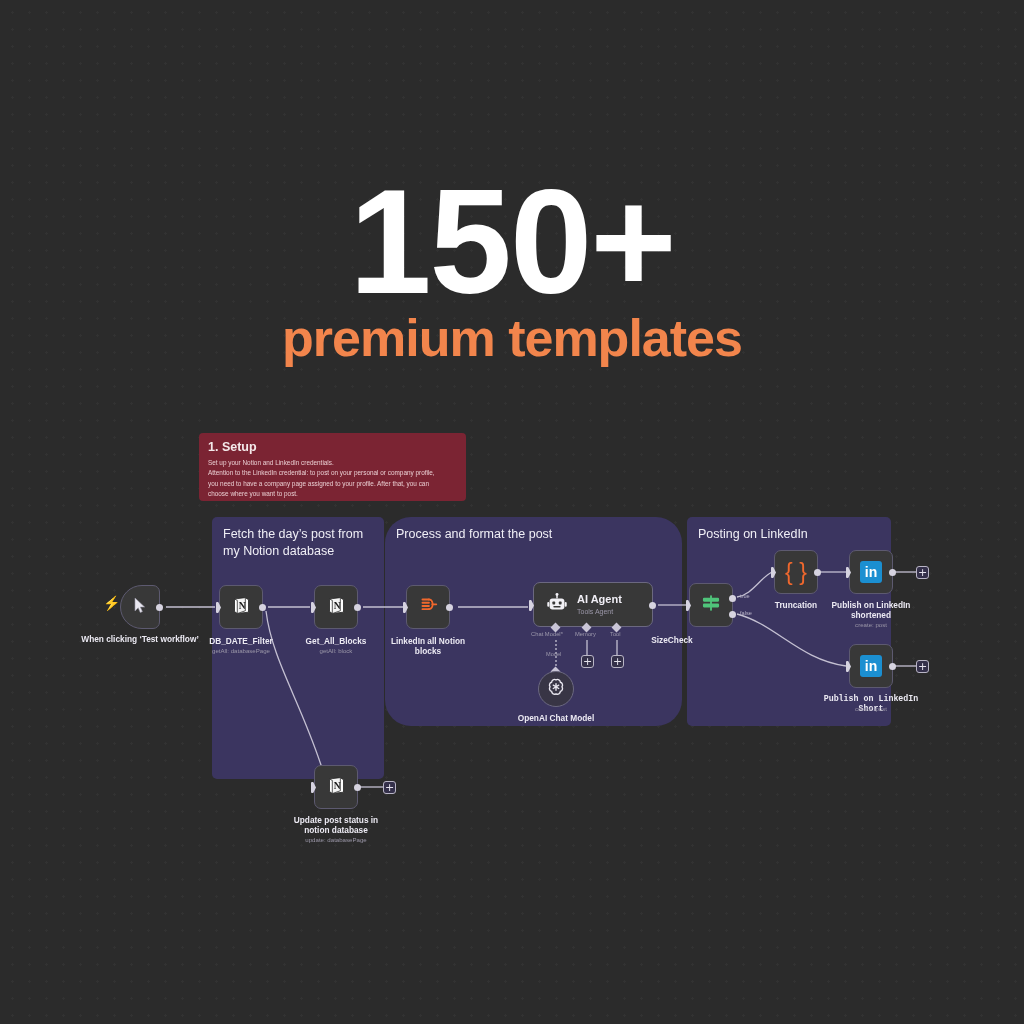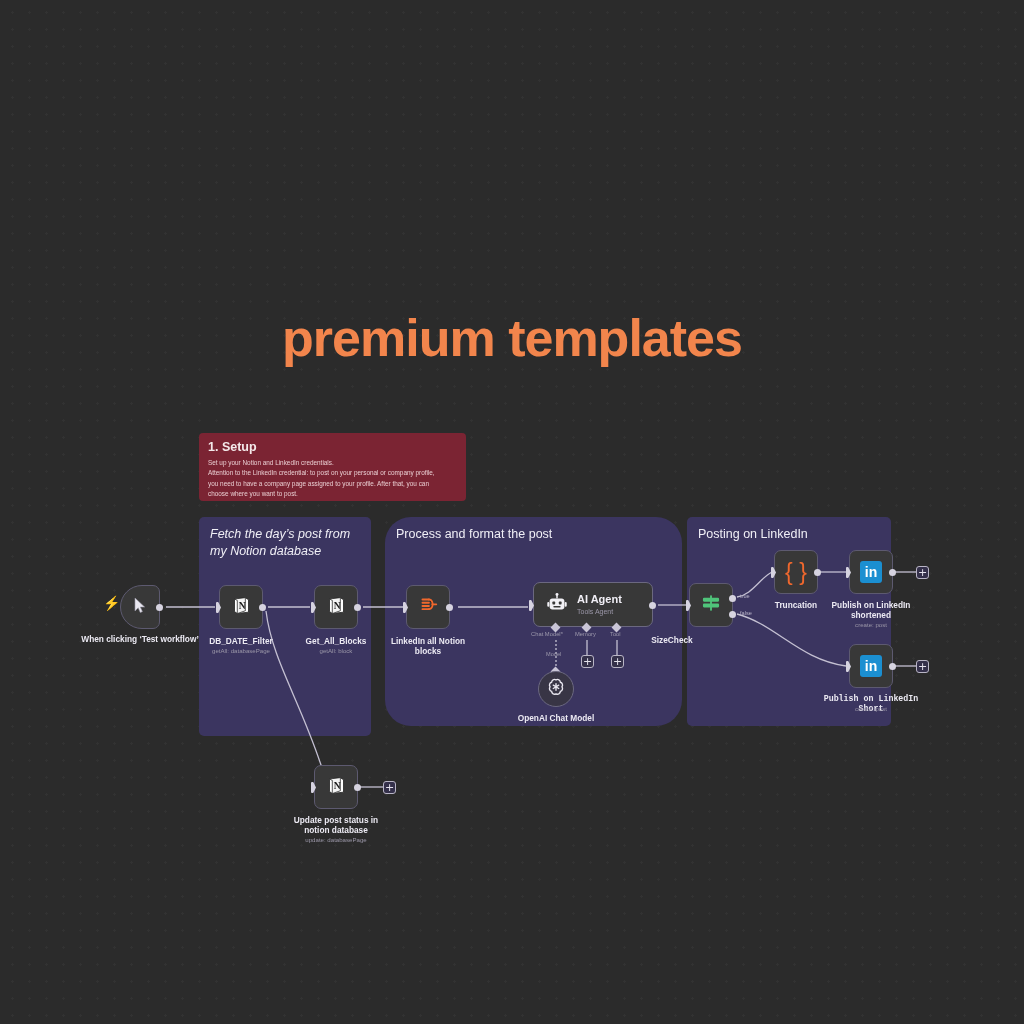--- a/index.html
+++ b/index.html
@@ -81,21 +81,21 @@
     border-radius: 5px;
   }
   .group > .group-title {
     position: absolute;
     left: 11px; top: 9px;
     right: 10px;
     font-size: 12.5px;
     line-height: 1.35;
     color: #f0eff6;
   }
-  #group-fetch   { left: 199px; top: 517px; width: 172px; height: 219px; font-style: italic; }
+  #group-fetch   { left: 212px; top: 517px; width: 172px; height: 262px; }
   #group-process { left: 385px; top: 517px; width: 297px; height: 209px; border-radius: 26px; }
   #group-post    { left: 687px; top: 517px; width: 204px; height: 209px; }
 
   
   #wires {
     position: absolute; left: 0; top: 0;
     width: 1024px; height: 1024px;
     pointer-events: none;
   }
 
@@ -254,20 +254,21 @@
     font-size: 23px;
     line-height: 1;
     font-family: "Liberation Sans", sans-serif;
   }
 </style>
 </head>
 <body>
 
 <div id="poster">
 
+  <div class="headline" id="hl-count">150+</div>
   <div class="headline" id="hl-sub">premium templates</div>
 
   <div id="canvas">
 
     <div id="setup-note">
       <div class="note-title">1. Setup</div>
       <div class="note-body">
         <p>Set up your Notion and LinkedIn credentials.</p>
         <p>Attention to the LinkedIn credential: to post on your personal or company profile,</p>
         <p>you need to have a company page assigned to your profile. After that, you can</p>

